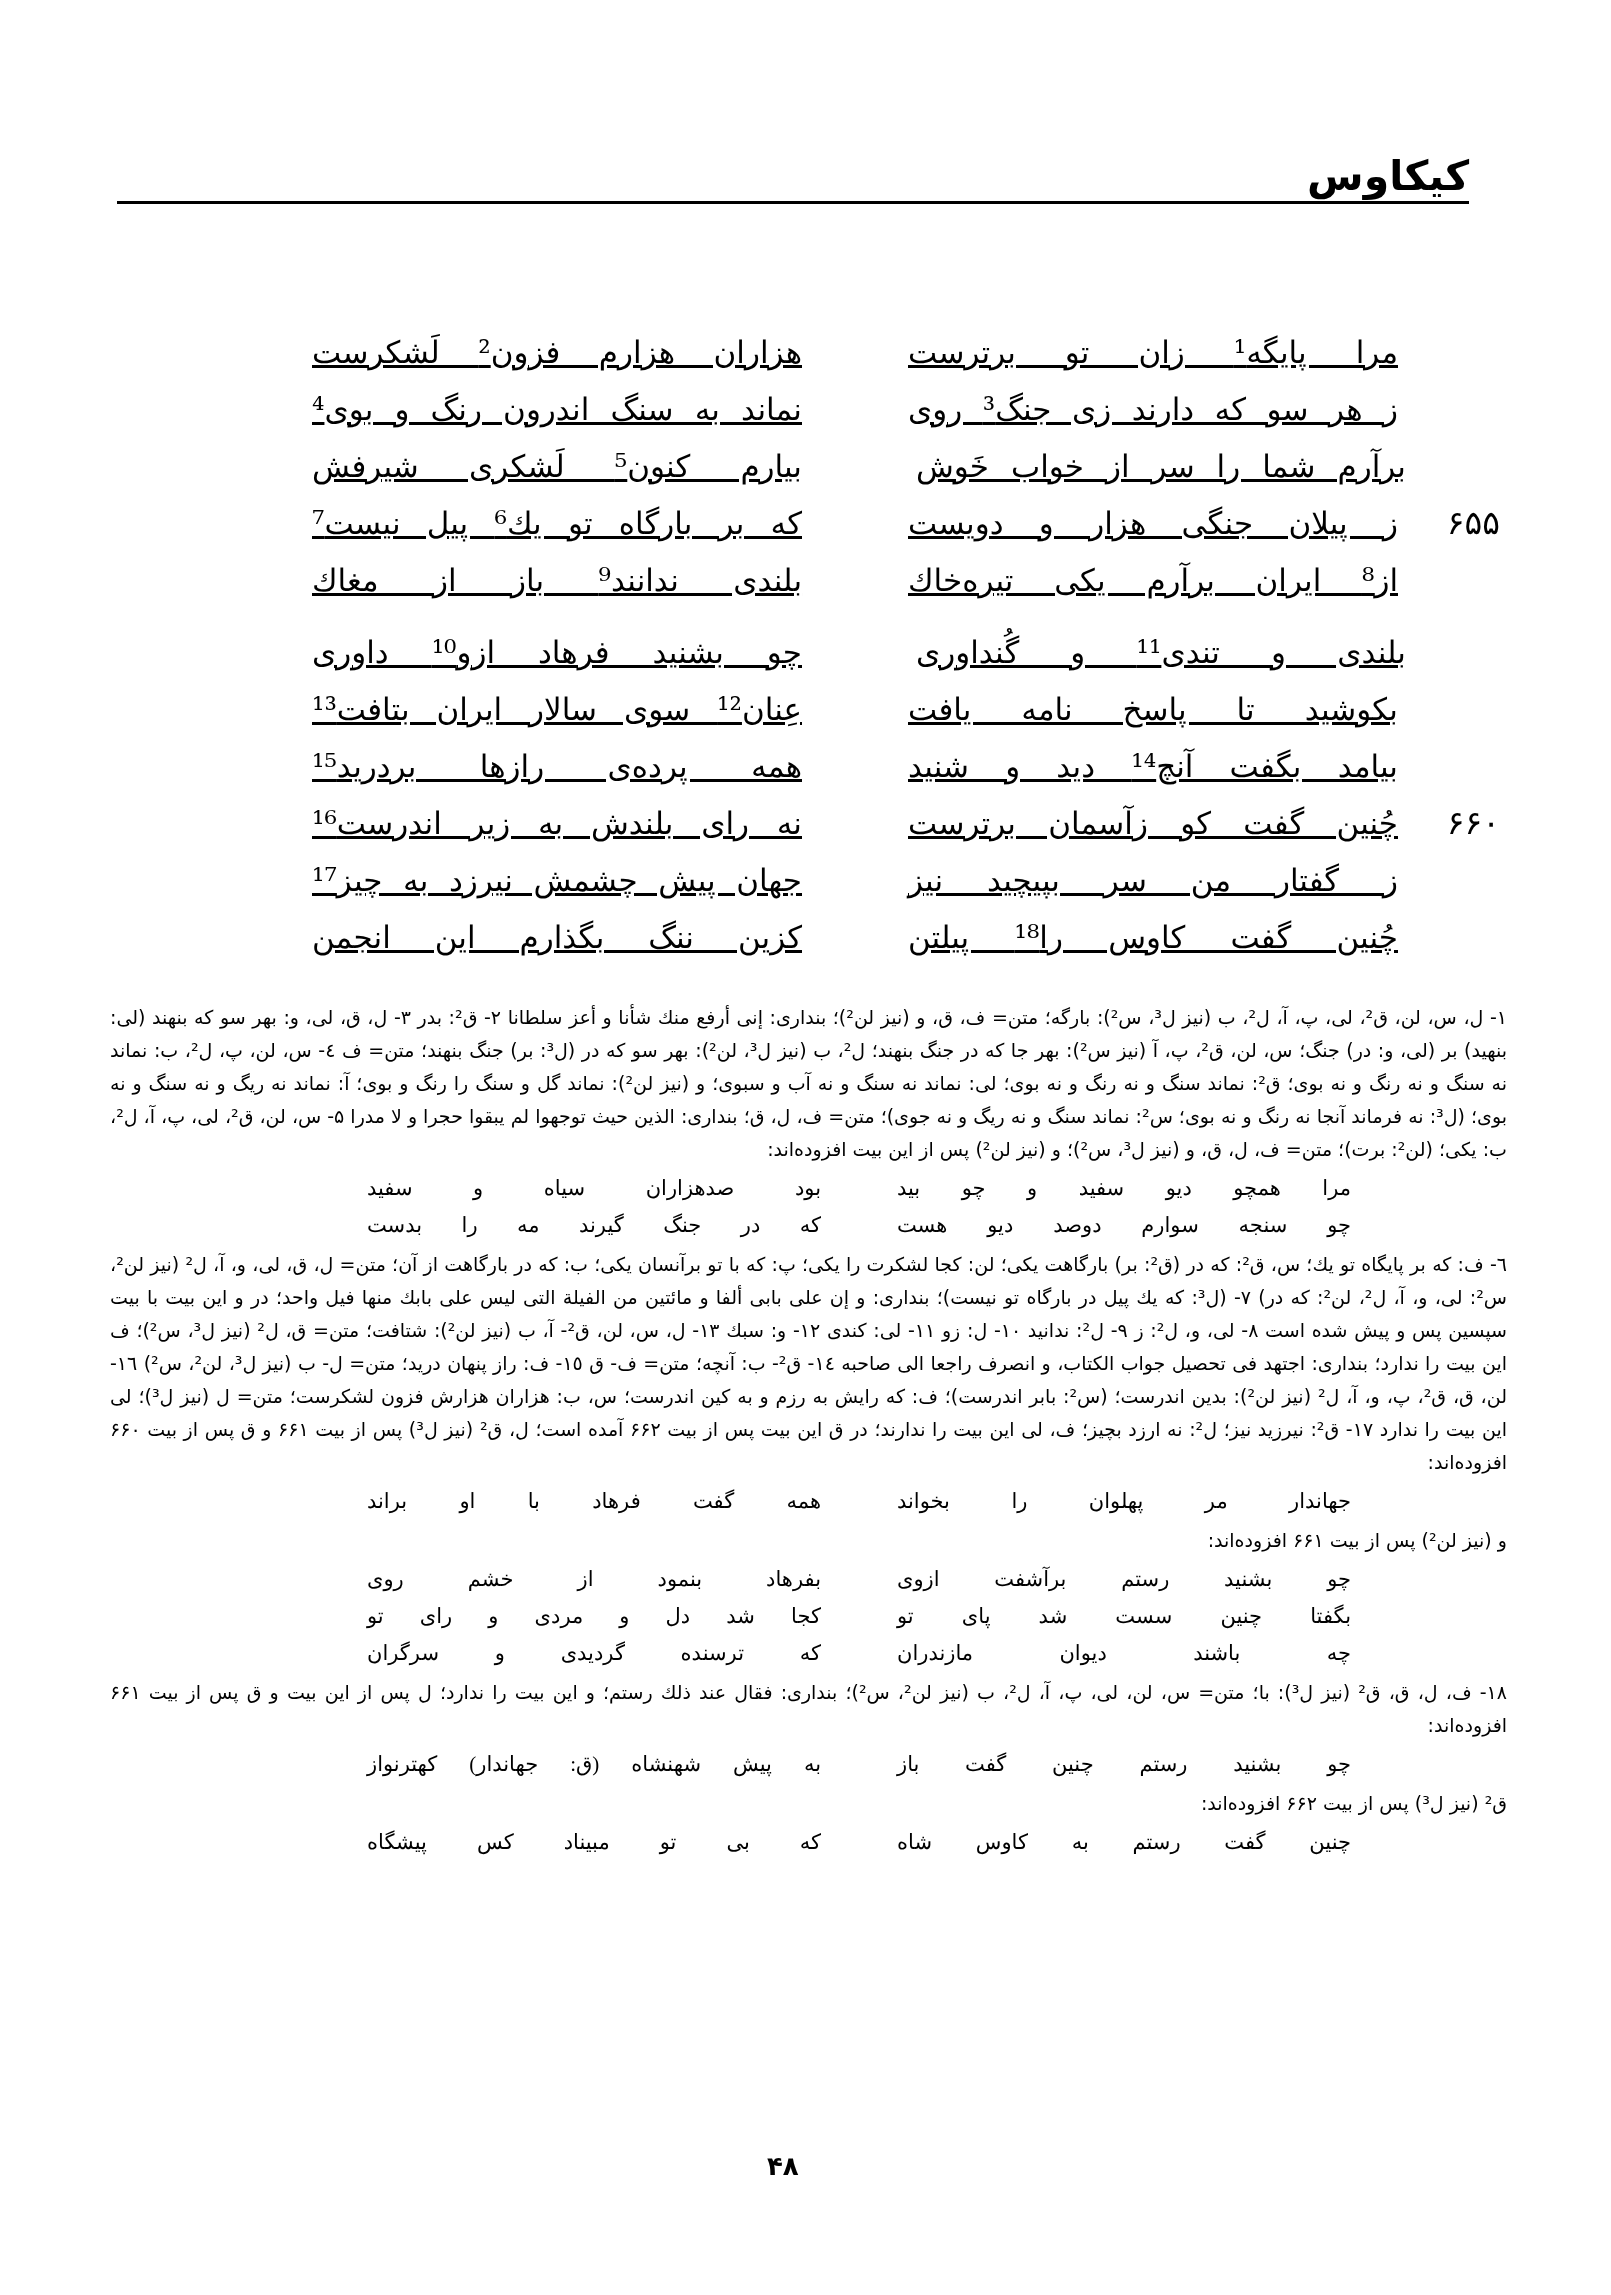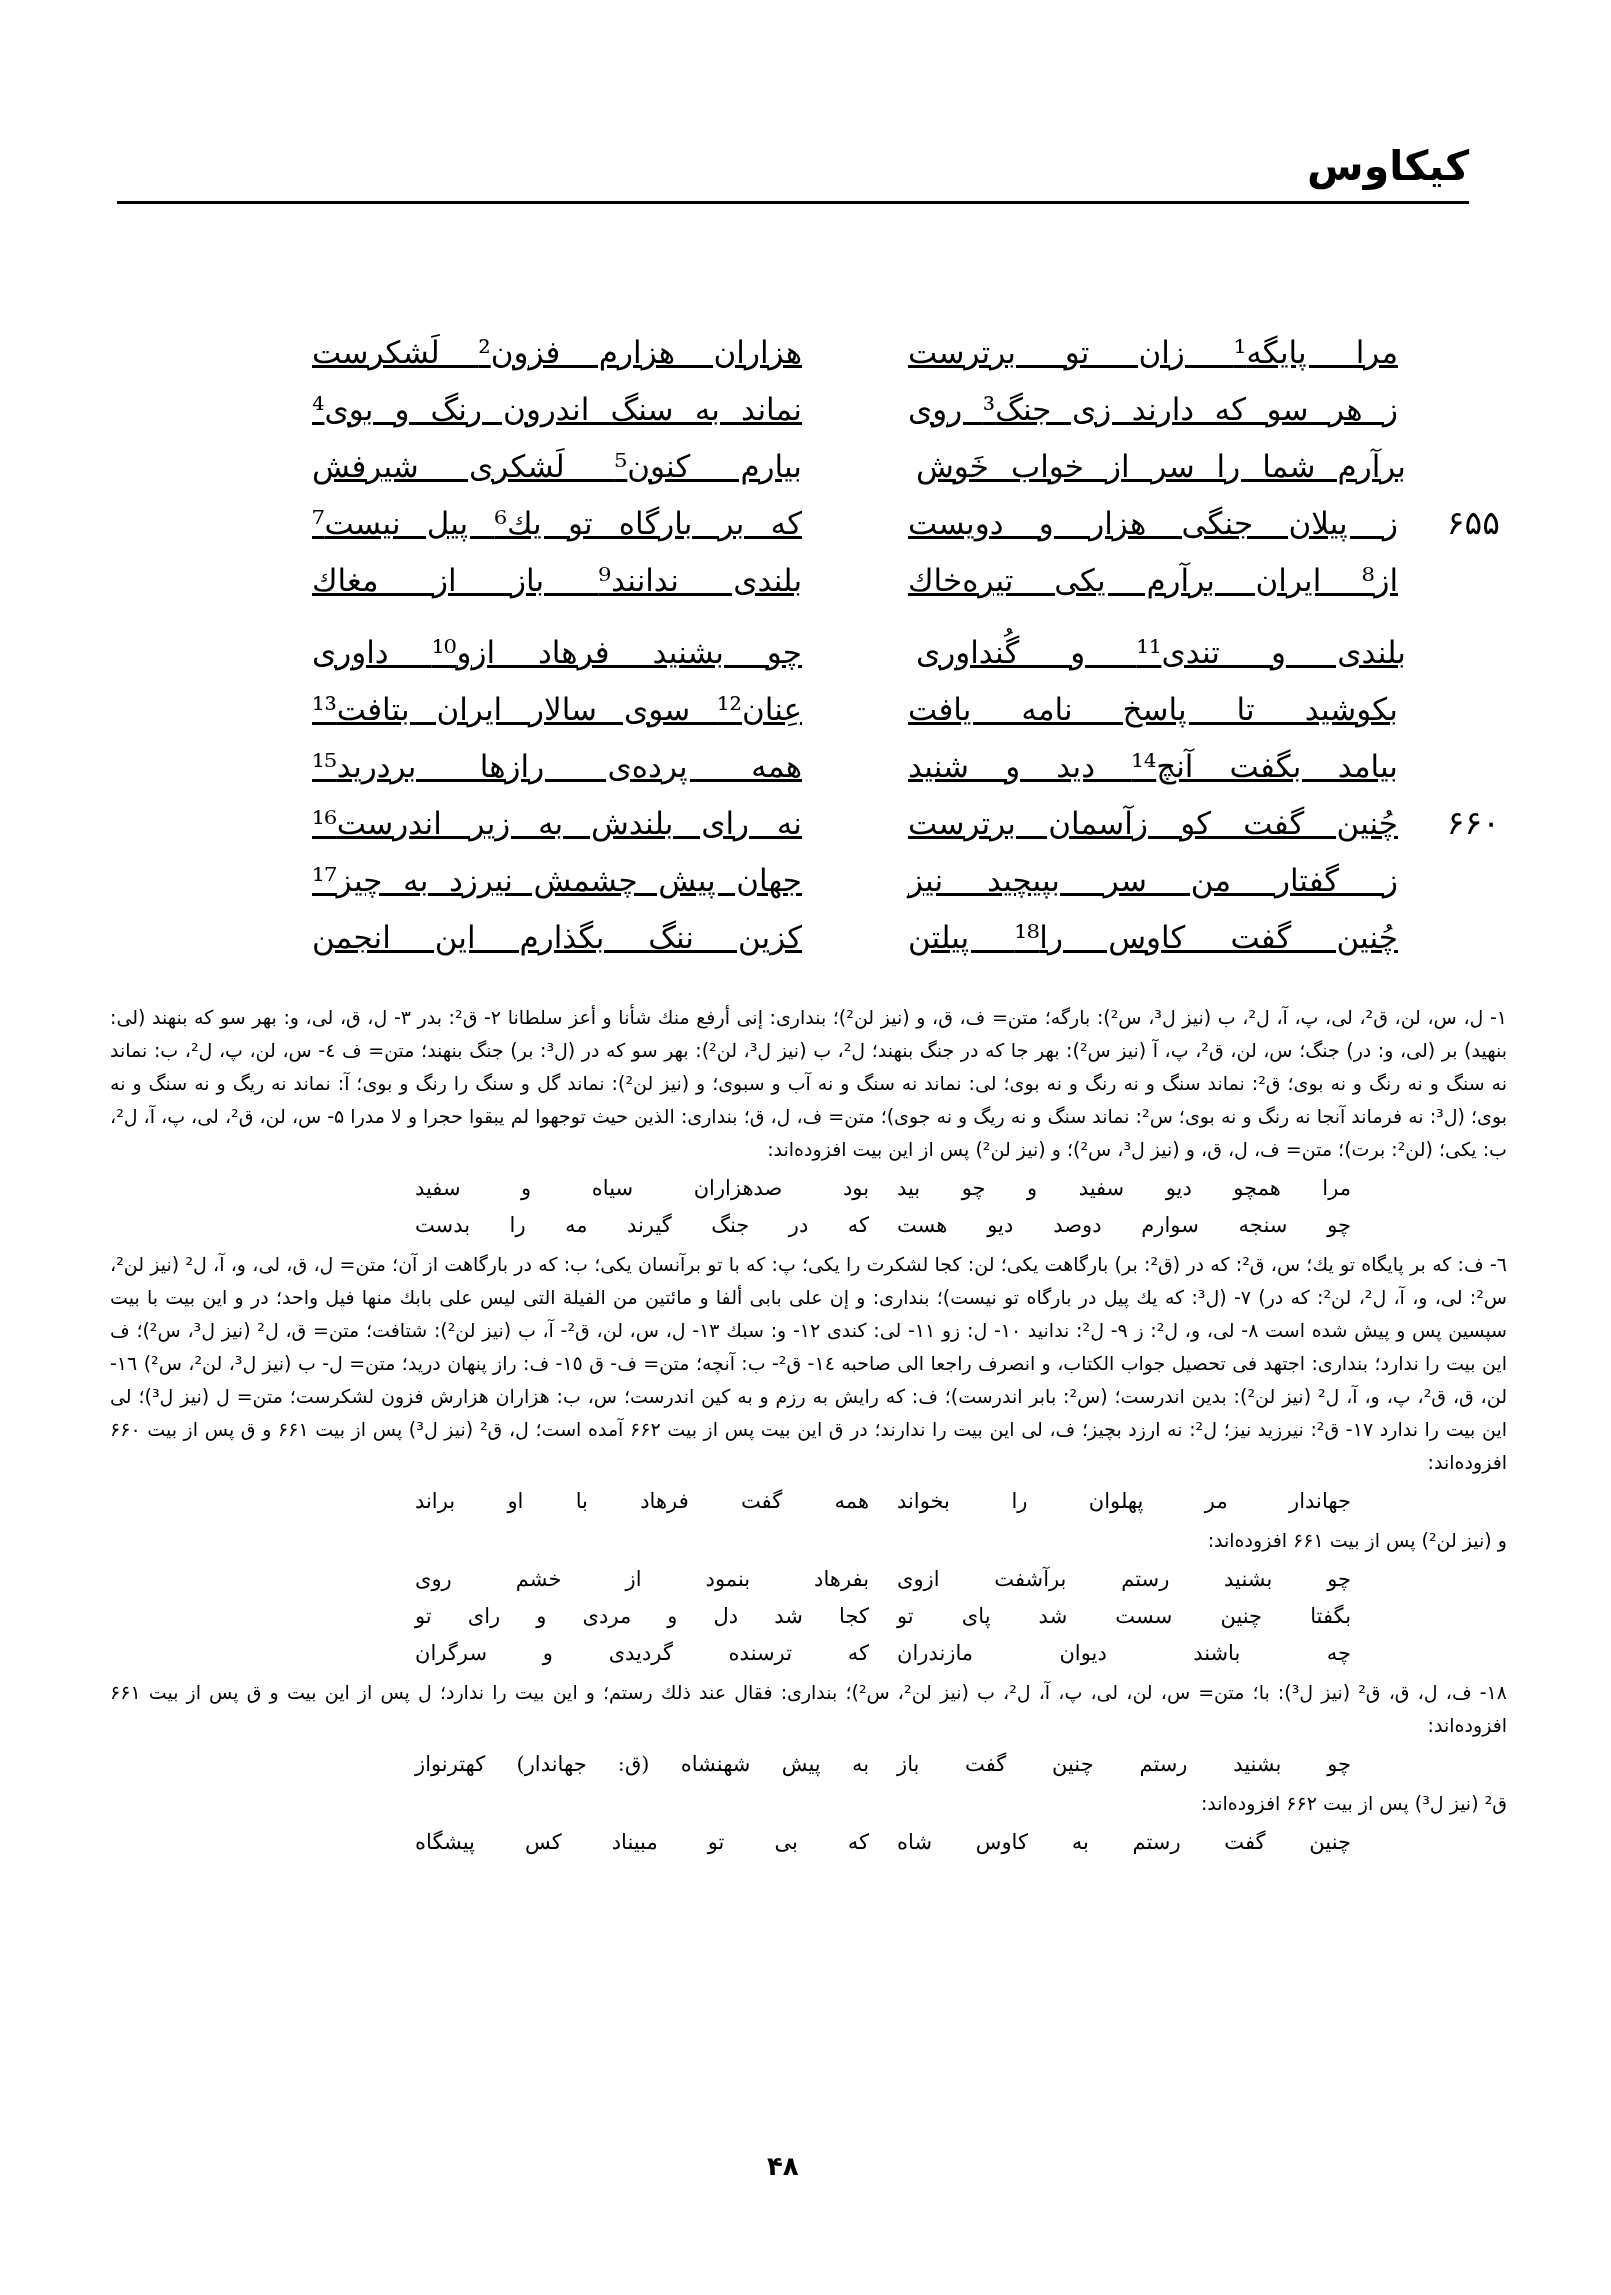--- a/index.html
+++ b/index.html
@@ -2,21 +2,21 @@
 <html style="font-size:11.4px"><head>
 <meta charset="utf-8">
 <style>
   html, body { margin: 0; padding: 0; background: #ffffff; }
   body {
     width: 1611px; height: 2295px; position: relative; overflow: hidden;
     font-family: "DejaVu Sans", sans-serif; color: #000;
   }
   .page { position: absolute; left: 0; top: 0; width: 1611px; height: 2295px; }
   .running-head {
-    position: absolute; top: 142px; right: 142px;
+    position: absolute; top: 152px; right: 142px;
     font-size: 41px; font-weight: bold; direction: rtl;
   }
   .head-rule {
     position: absolute; top: 201px; left: 117px; width: 1352px; height: 2.8px; background: #000;
   }
   .verses {
     position: absolute; left: 213px; width: 1299px; direction: rtl;
     font-family: "DejaVu Serif", serif; font-size: 31px;
   }
   .verses.g1 { top: 323px; }
@@ -36,21 +36,21 @@
     position: absolute; left: 106px; top: 997px; width: 1405px; direction: rtl;
     font-family: "DejaVu Sans", sans-serif; font-size: 19px; line-height: 33px;
     text-align: justify;
   }
   .note-para { margin: 4px; }
   .add-verse {
     display: flex; direction: rtl; font-family: "DejaVu Serif", serif; font-size: 21px;
     height: 37px; align-items: center; margin-right: 160px;
   }
   .add-verse .ah { width: 454px; text-align: justify; text-align-last: justify; white-space: nowrap; }
-  .add-verse .ah + .ah { margin-right: 28px; }
+  .add-verse .ah + .ah { margin-right: 76px; font-family: Liberation Serif, serif; }
   .folio {
     position: absolute; top: 2151px; left: 767px; font-size: 26px; font-weight: bold;
     direction: rtl;
   }
 </style>
 </head>
 <body>
 
 <div class="page">
   <div class="running-head">کیکاوس</div>

